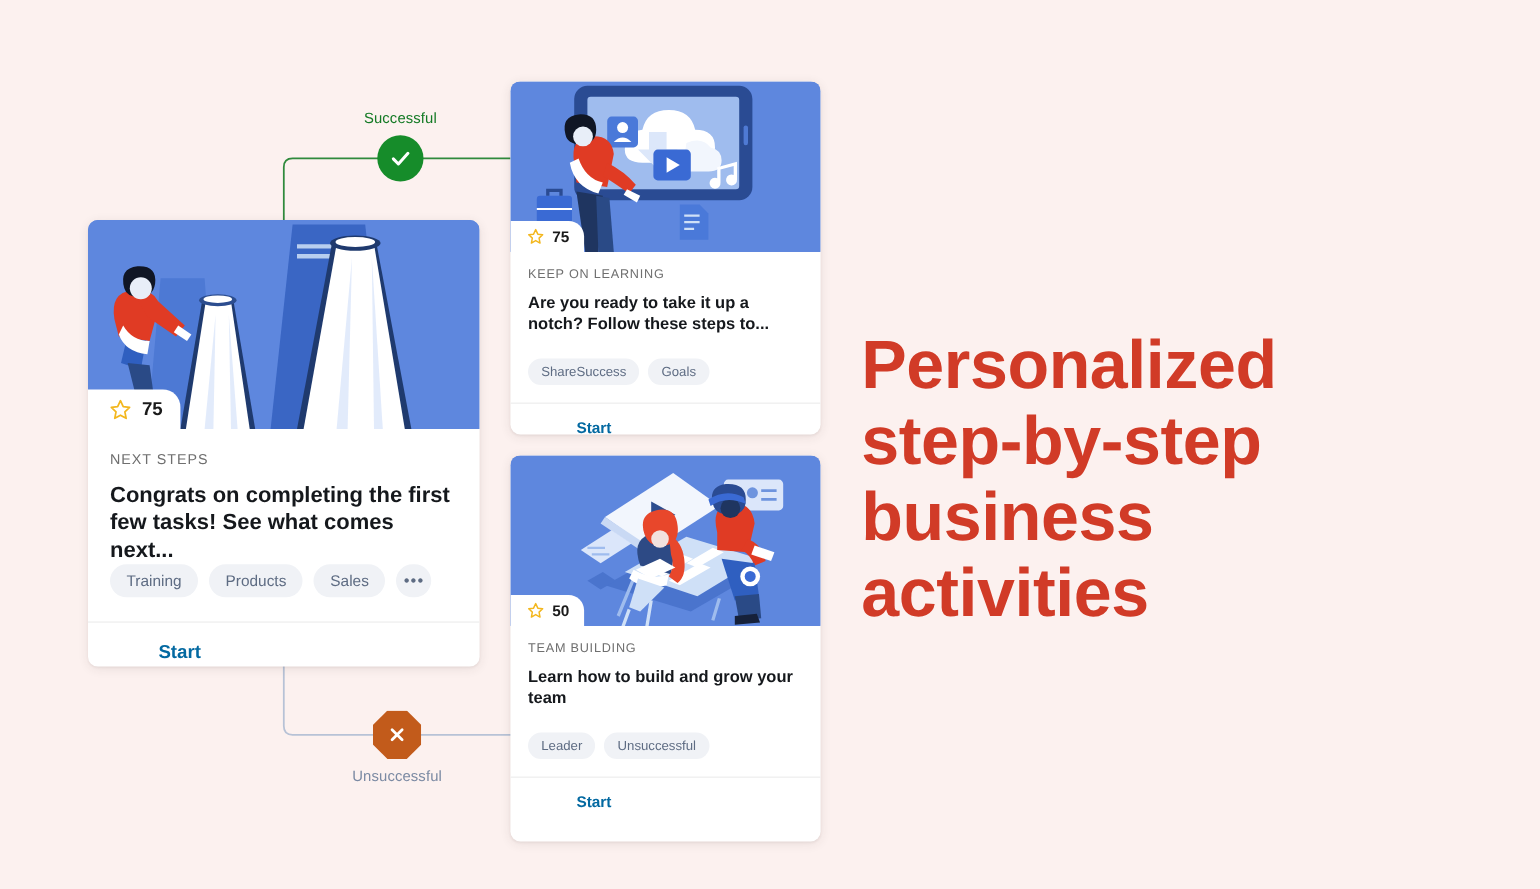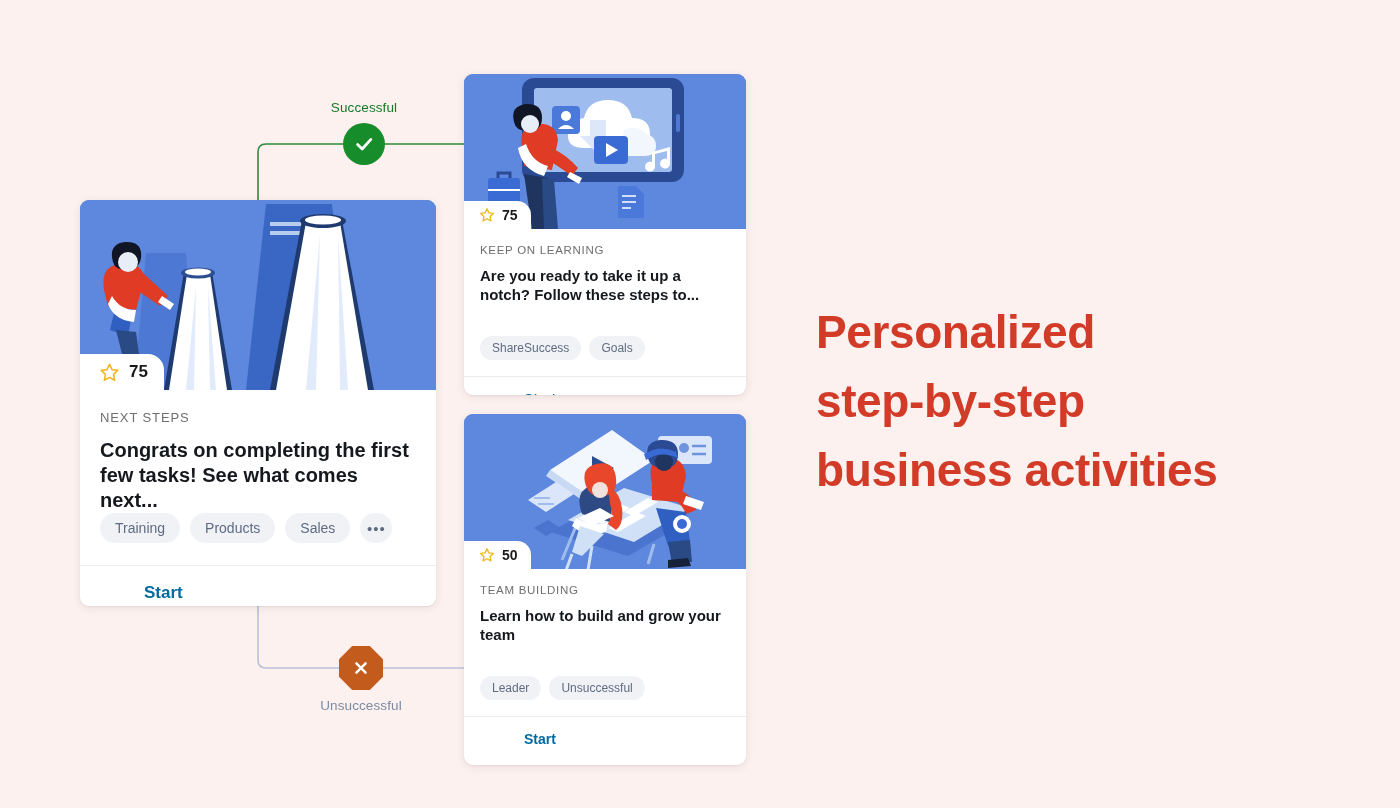--- a/index.html
+++ b/index.html
@@ -81,29 +81,29 @@
   
   #card-learn { left: 464px; top: 74px; width: 282px; height: 321px; }
   #card-team  { left: 464px; top: 414px; width: 282px; height: 351px; }
   .card-sm .card-hero { height: 155px; }
   .card-sm .rating-tab { height: 28px; border-top-right-radius: 14px; padding-right: 13px; }
   .card-sm .rating-inner { gap: 7px; padding-left: 15px; }
   .card-sm .rating-value { font-size: 14px; }
   .card-sm .card-body { padding: 15px 16px 0 16px; }
   .card-sm .eyebrow { font-size: 11.5px; letter-spacing: .7px; }
   .card-sm .card-title { font-size: 15px; line-height: 19px; margin-top: 10px; }
-  .card-sm .tag-row { gap: 8px; margin-top: 32px; padding-bottom: 16px; }
+  .card-sm .tag-row { gap: 8px; margin-top: 22px; padding-bottom: 16px; }
   .card-sm .tag { font-size: 12px; height: 24px; padding: 0 12px; }
   .card-sm .card-footer { height: 44px; padding: 0 16px; }
   .card-sm .start-link { font-size: 14px; }
 
   
   #headline {
-    position: absolute; left: 816px; top: 298px; width: 480px;
-    color: #d13b27; font-weight: bold; font-size: 46px; line-height: 69px;
+    position: absolute; left: 783px; top: 298px; width: 480px;
+    color: #d13b27; font-weight: bold; font-size: 62px; line-height: 69px;
     letter-spacing: -.4px;
   }
   #headline span { display: block; }
 </style>
 </head>
 <body>
 
 <div id="stage">
 
   <svg class="connector-layer" width="1400" height="808" viewBox="0 0 1400 808">

